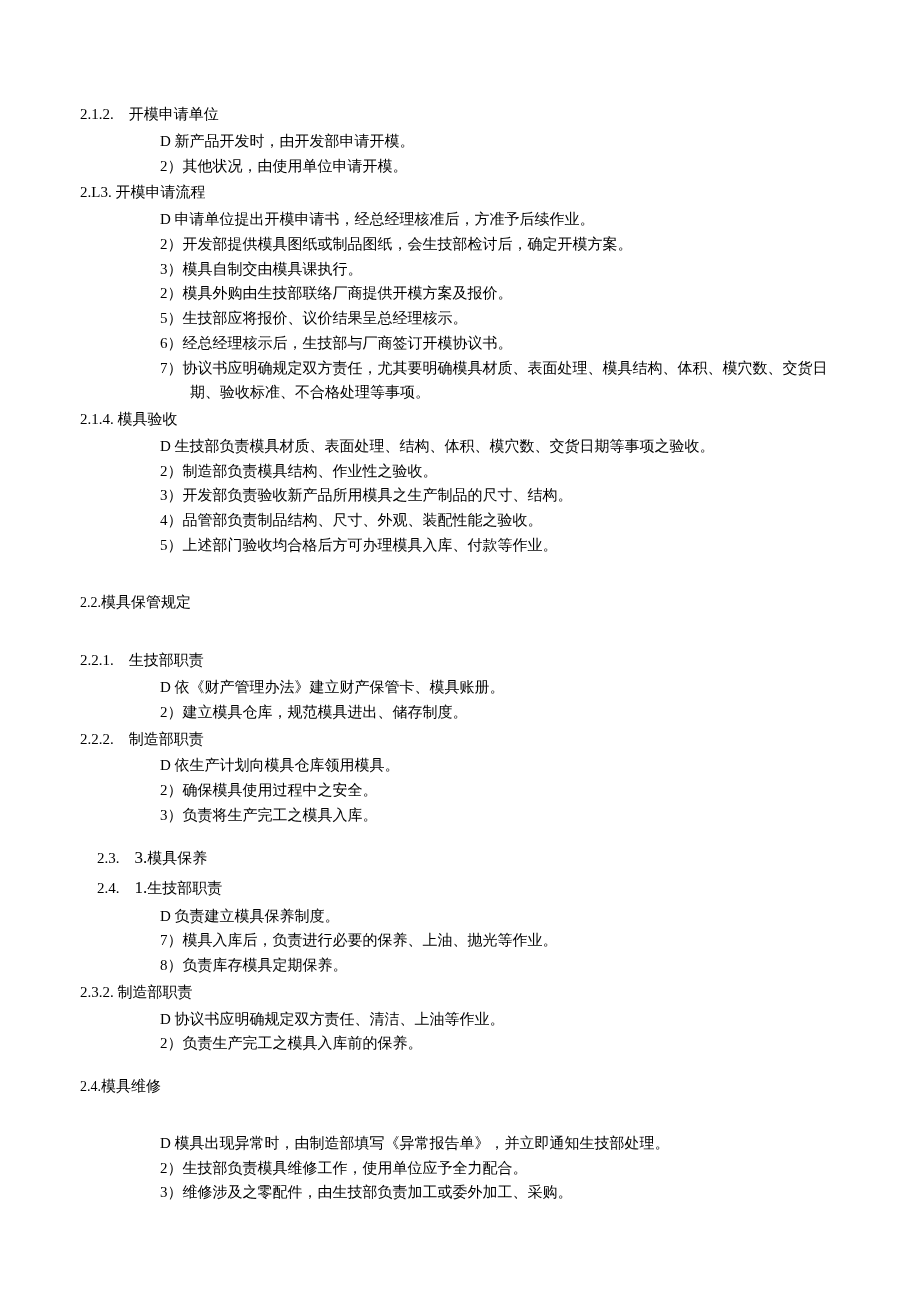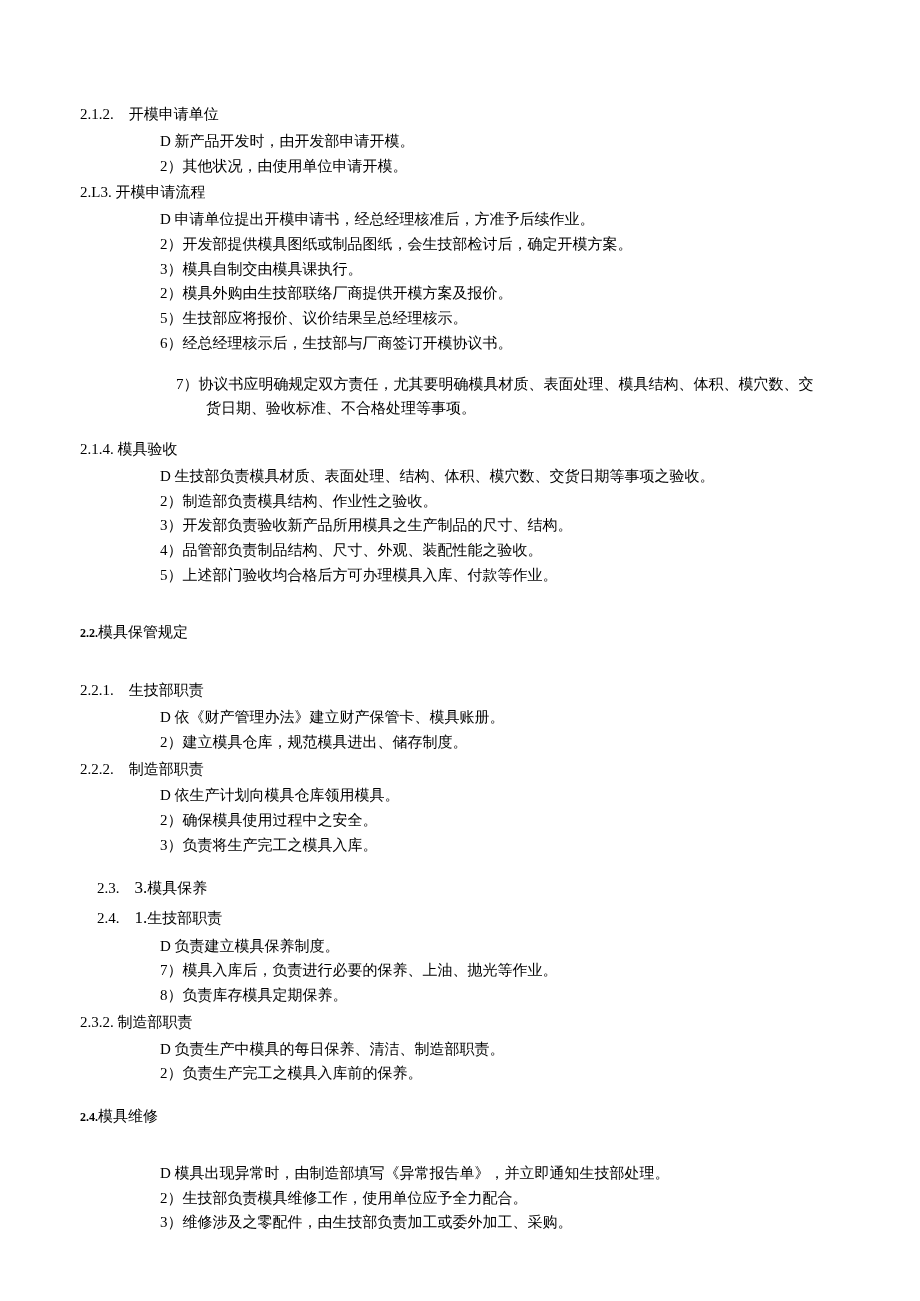--- a/index.html
+++ b/index.html
@@ -17,42 +17,41 @@
       font-family: 'SimSun', 'STSong', serif;
       margin: 4px 0;
       line-height: 1.65;
     }
     .heading-large {
       font-size: 15px;
       margin-top: 18px;
       margin-bottom: 18px;
     }
     .heading-large .num {
-      font-size: 12px;
+      font-size: 14px;
       font-family: 'Times New Roman', serif;
       vertical-align: baseline;
-      font-weight: bold;
     }
     .heading-num {
       font-family: 'Times New Roman', 'SimSun', serif;
     }
     .subheading {
       margin: 2px 0;
       line-height: 1.65;
     }
     .item {
       padding-left: 80px;
       margin: 0;
       line-height: 1.65;
       text-indent: -0px;
     }
     .item-hang {
       padding-left: 110px;
       text-indent: -30px;
-      margin: 16px;
+      margin: 0;
       line-height: 1.65;
     }
     .gap {
       height: 14px;
     }
     .row-mix {
       margin: 2px 17px;
       line-height: 1.65;
     }
     .row-mix .big-num {
@@ -97,20 +96,20 @@
 <div class="item">3）负责将生产完工之模具入库。</div>
 
 <div class="gap"></div>
 <div class="row-mix"><span class="heading-num">2.3.　</span><span class="big-num">3.</span><span>模具保养</span></div>
 <div class="row-mix"><span class="heading-num">2.4.　</span><span class="big-num">1.</span><span>生技部职责</span></div>
 <div class="item">D 负责建立模具保养制度。</div>
 <div class="item">7）模具入库后，负责进行必要的保养、上油、抛光等作业。</div>
 <div class="item">8）负责库存模具定期保养。</div>
 
 <div class="subheading">2.3.2. 制造部职责</div>
-<div class="item">D 负责生产中模具的每日保养、清洁、制造部职责。</div>
+<div class="item">D 协议书应明确规定双方责任、清洁、上油等作业。</div>
 <div class="item">2）负责生产完工之模具入库前的保养。</div>
 
 <div class="heading heading-large"><span class="num">2.4.</span><span>模具维修</span></div>
 <div class="gap"></div>
 <div class="item">D 模具出现异常时，由制造部填写《异常报告单》，并立即通知生技部处理。</div>
 <div class="item">2）生技部负责模具维修工作，使用单位应予全力配合。</div>
 <div class="item">3）维修涉及之零配件，由生技部负责加工或委外加工、采购。</div>
 
 </body></html>

